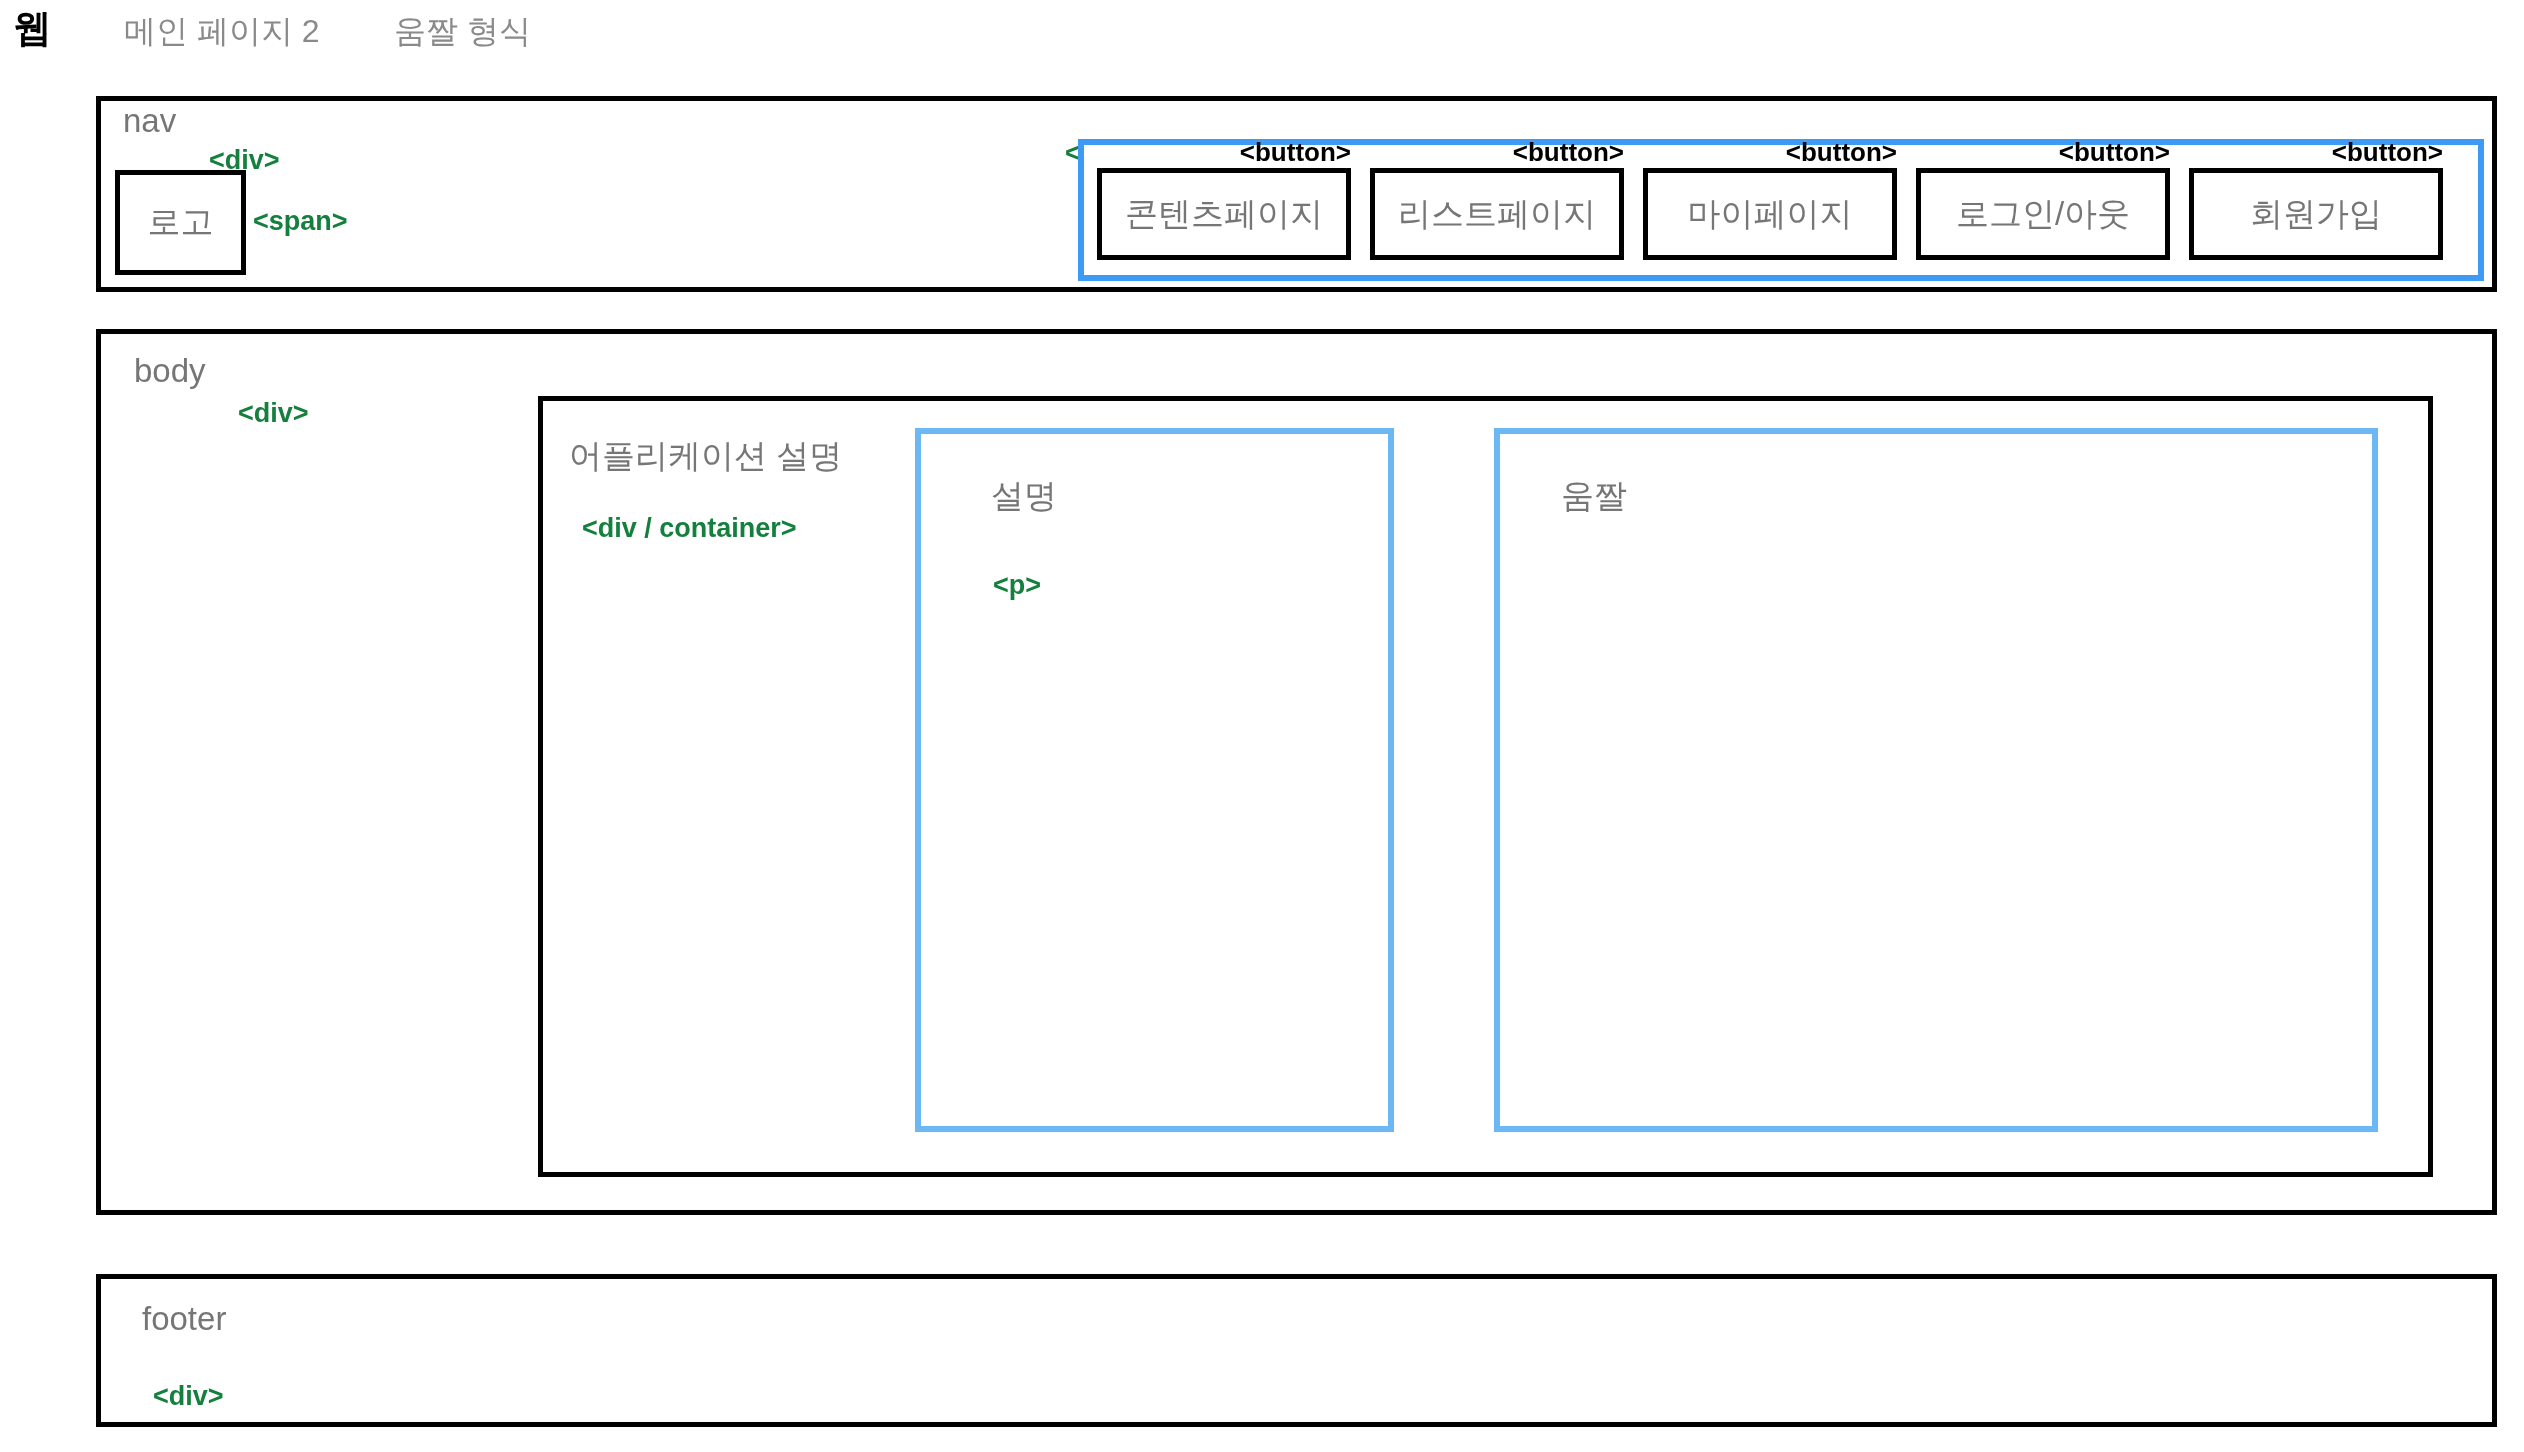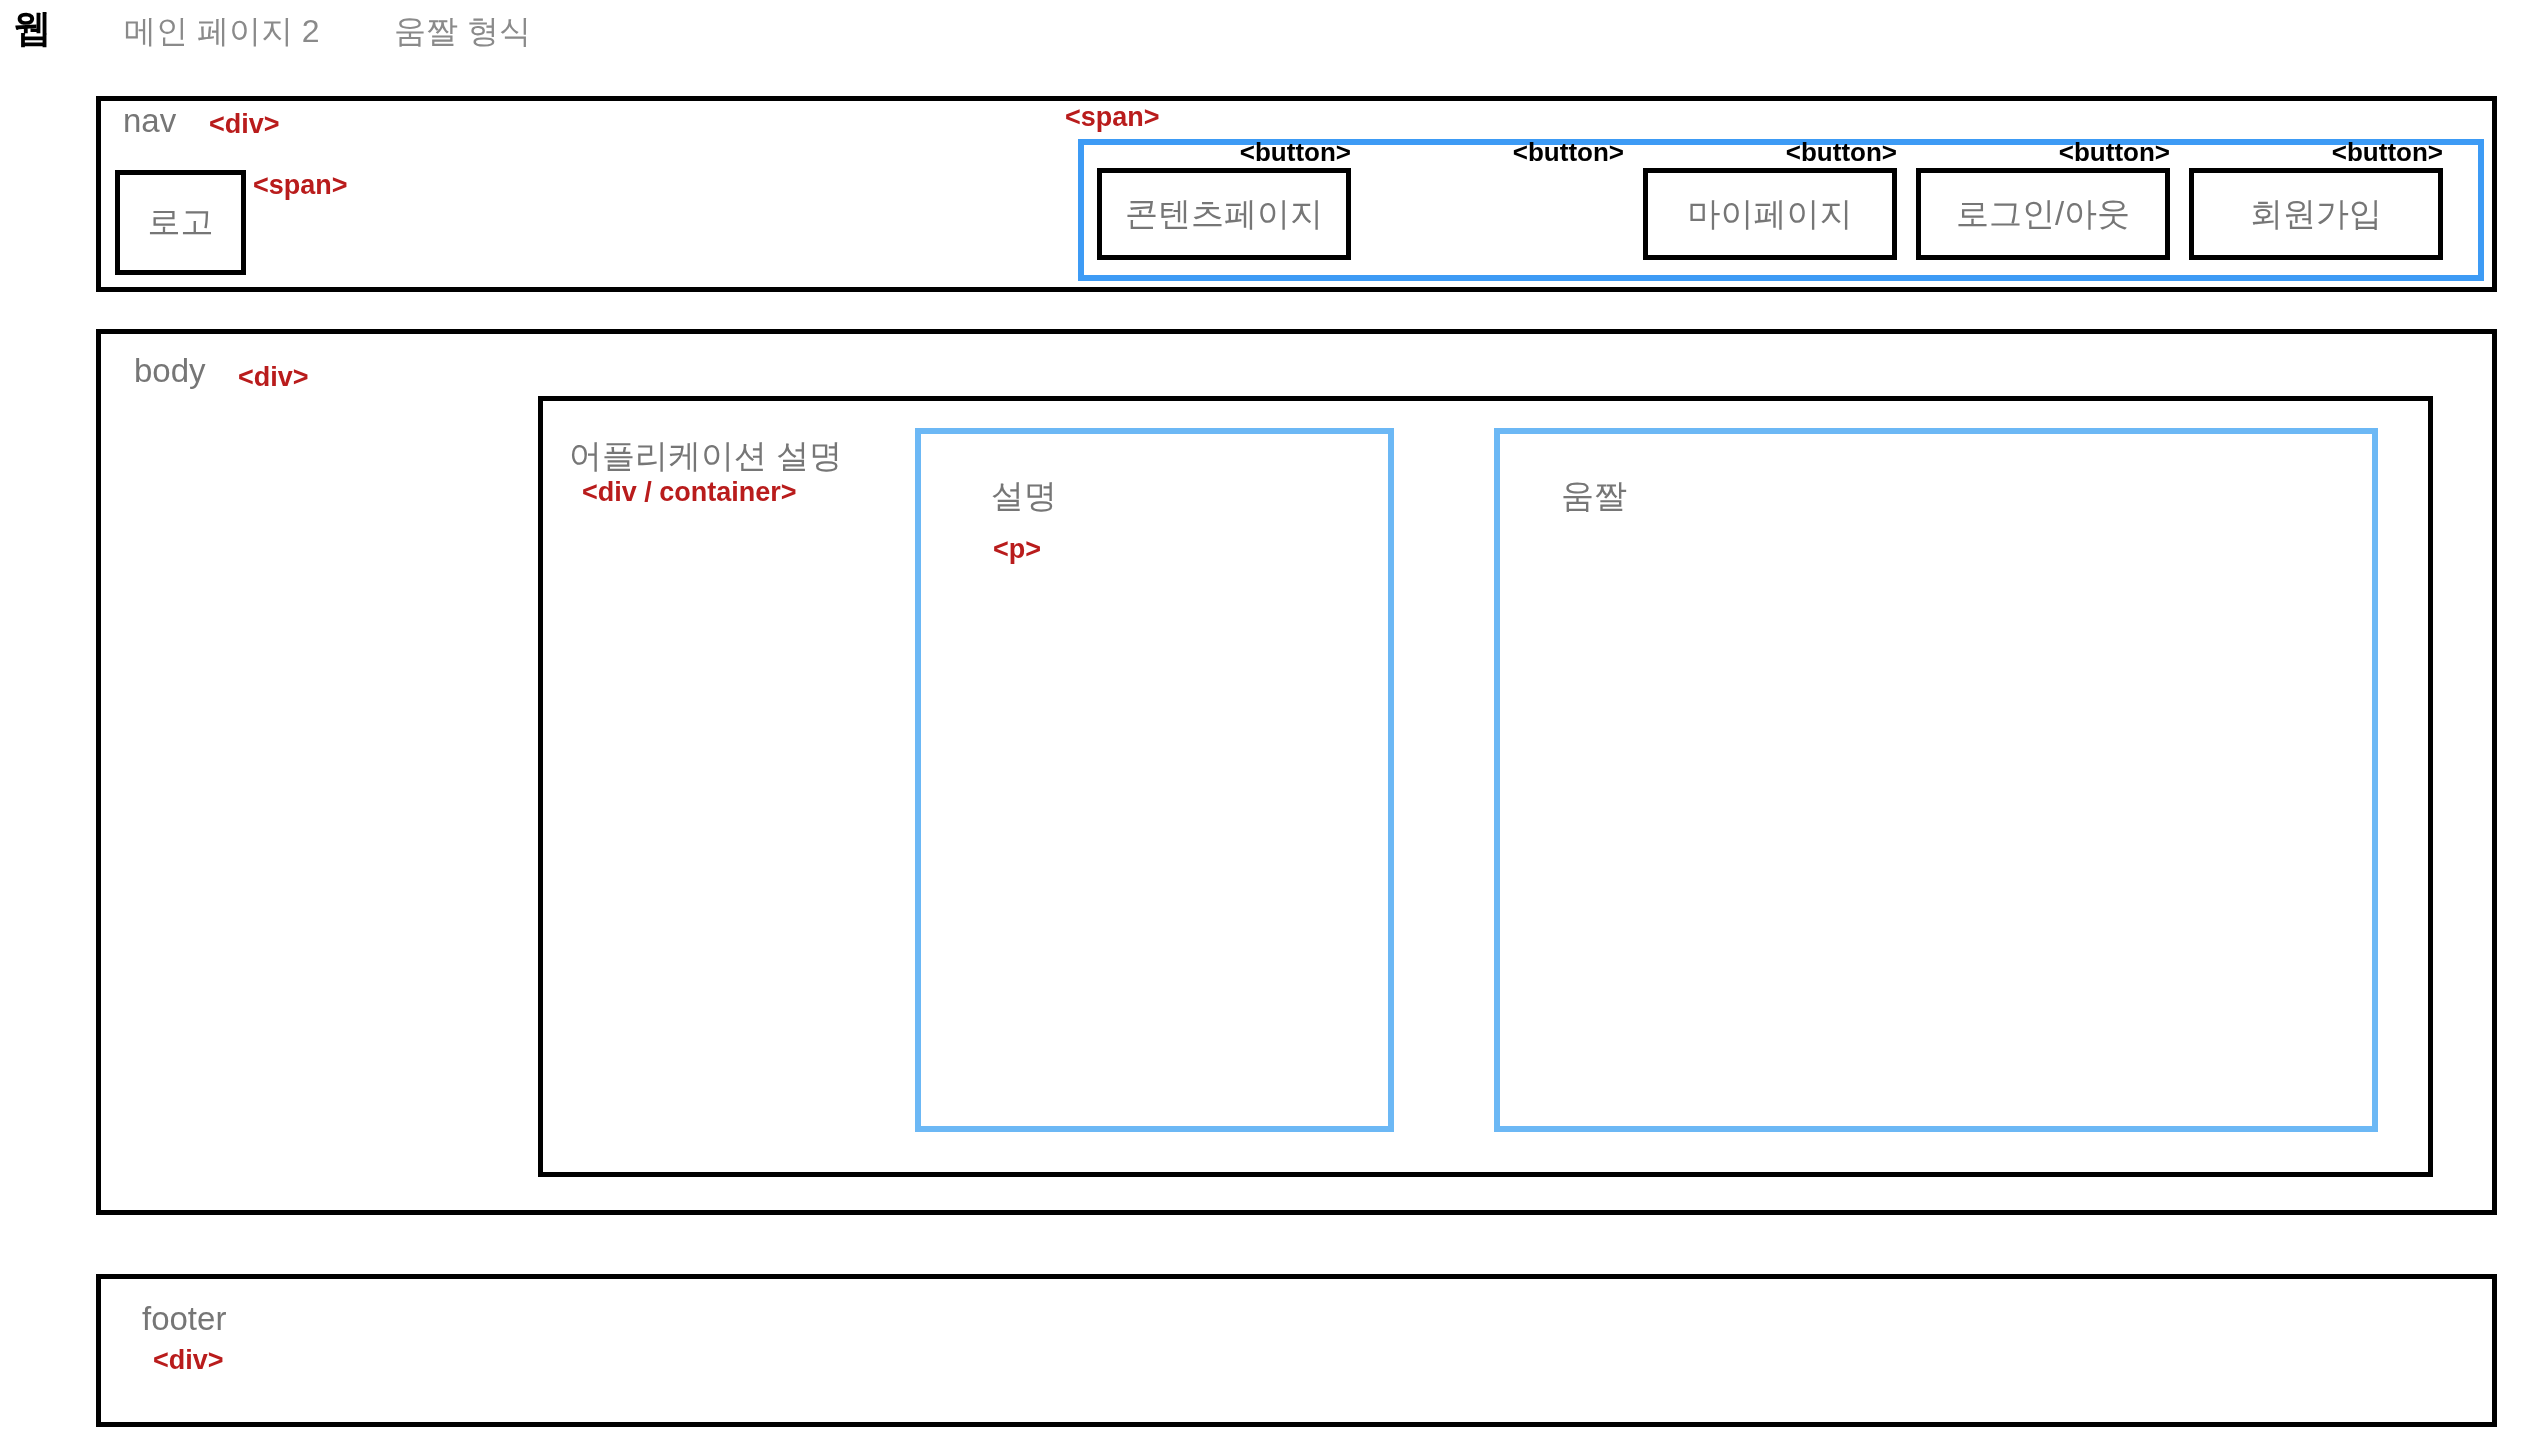--- a/index.html
+++ b/index.html
@@ -66,23 +66,24 @@
   .lbl-gray {
     position: absolute;
     font-size: 33px;
     color: #767676;
     white-space: nowrap;
     font-weight: 400;
   }
   .lbl-tag {
     position: absolute;
     font-size: 27px;
-    color: #b91c1c;
+    color: #15803d;
     font-weight: 700;
     white-space: nowrap;
+    margin-top: 36px;
   }
 
   
   #nav-box   { left: 96px;  top: 96px;  width: 2401px; height: 196px; }
   #nav-label { left: 123px;  top: 102px;  }
   #nav-tag   { left: 209px;  top: 109px;  }
 
   #logo-box  { left: 115px;  top: 170px;  width: 131px; height: 105px; }
   .box-text {
     position: absolute;
@@ -173,20 +174,23 @@
 
   <span class="lbl-tag" id="nav-span-tag">&lt;span&gt;</span>
   <div class="frame-blue-strong" id="nav-span-box"></div>
 
   <span class="navbtn-tag nb1">&lt;button&gt;</span>
   <div class="navbtn nb1">
     <span class="box-text">콘텐츠페이지</span>
   </div>
 
   <span class="navbtn-tag nb2">&lt;button&gt;</span>
+  <div class="navbtn nb2">
+    <span class="box-text">리스트페이지</span>
+  </div>
 
   <span class="navbtn-tag nb3">&lt;button&gt;</span>
   <div class="navbtn nb3">
     <span class="box-text">마이페이지</span>
   </div>
 
   <span class="navbtn-tag nb4">&lt;button&gt;</span>
   <div class="navbtn nb4">
     <span class="box-text">로그인/아웃</span>
   </div>

